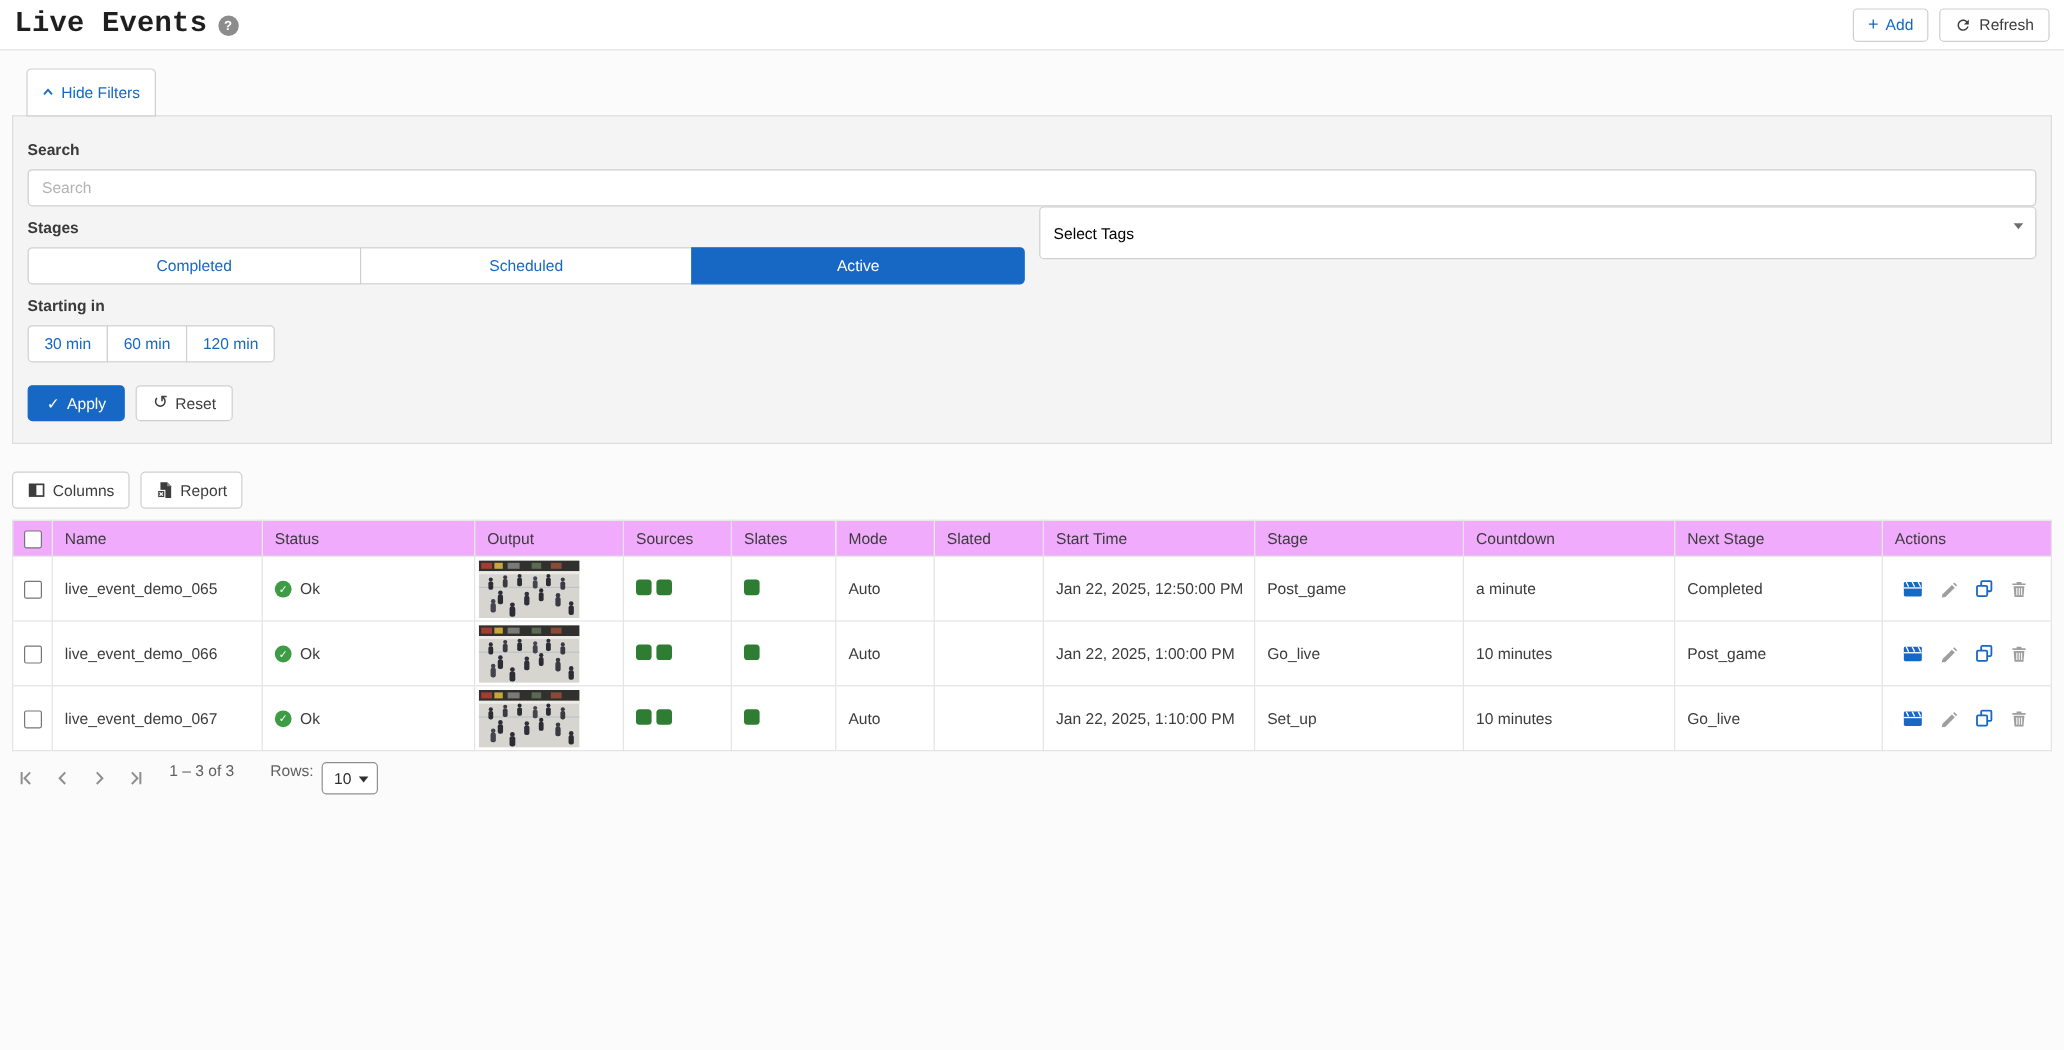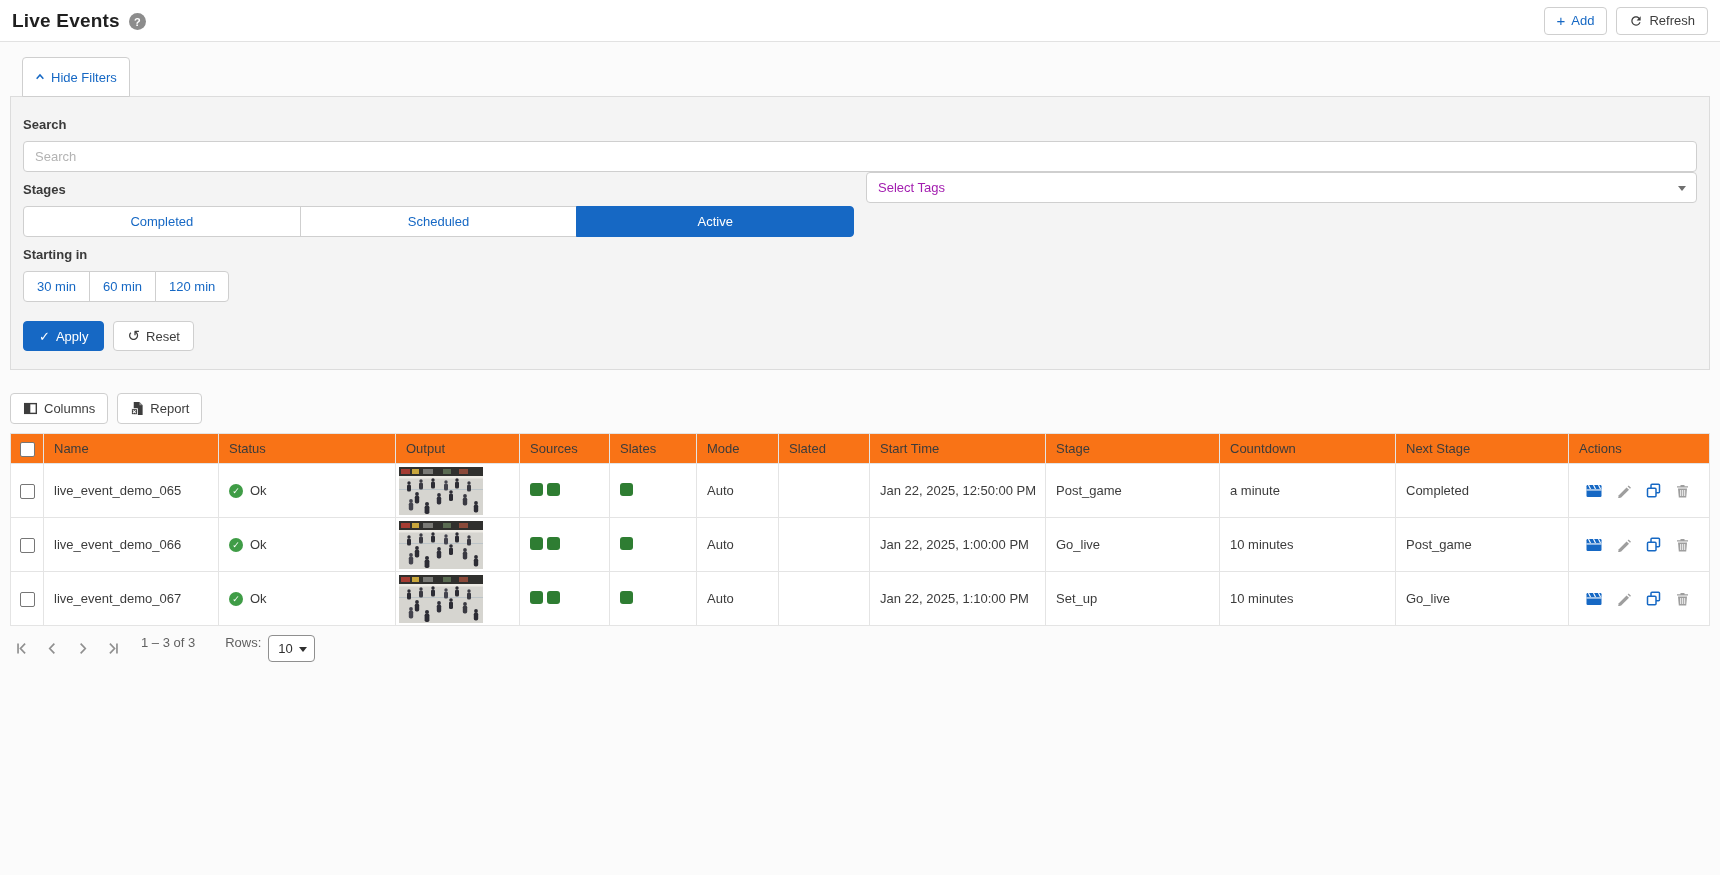--- a/index.html
+++ b/index.html
@@ -6,21 +6,21 @@
   html,body { width:1720px; height:875px; overflow:hidden; }
   body {
     font-family: "Liberation Sans", sans-serif;
     background:#fbfbfb; color:#3d3d3d; font-size:13px;
   }
   
   .app-header {
     height:42px; background:#fff; border-bottom:1px solid #e2e2e2;
     display:flex; align-items:center; padding:0 12px;
   }
-  .page-title { font-size:19px; font-weight:bold; color:#1f1f1f; letter-spacing:.2px; }
+  .page-title { font-size:24px; font-weight:bold; color:#1f1f1f; letter-spacing:.2px;font-family:Liberation Mono, monospace; }
   .help-icon {
     width:17px; height:17px; border-radius:50%; background:#8c8c8c; color:#fff;
     font-size:11px; font-weight:bold; display:inline-flex; align-items:center;
     justify-content:center; margin-left:9px; margin-top:2px;
   }
   .header-actions { margin-left:auto; display:flex; gap:9px; }
   .btn {
     height:28px; border:1px solid #cfcfcf; border-radius:4px; background:#fff;
     font-size:13px; font-family:inherit; display:inline-flex; align-items:center;
     gap:6px; padding:0 12px; color:#3d3d3d; cursor:pointer; white-space:nowrap;
@@ -55,43 +55,43 @@
   .segmented { display:flex; }
   .seg-btn {
     flex:1; height:31px; background:#fff; border:1px solid #cfcfcf; color:#1668c4;
     font-size:13px; font-family:inherit; cursor:pointer; margin-left:-1px;
   }
   .seg-btn:first-child { margin-left:0; border-radius:4px 0 0 4px; }
   .seg-btn:last-child { border-radius:0 4px 4px 0; }
   .seg-btn.selected { background:#1668c4; border-color:#1668c4; color:#fff; position:relative; z-index:1; }
   .select-box {
     position:relative; background:#fff; border:1px solid #cfcfcf; border-radius:4px;
-    height:31px; display:flex; align-items:center; padding:0 42px 0 11px;
-    color:#a21caf; cursor:pointer;
+    height:44px; display:flex; align-items:center; padding:0 42px 0 11px;
+    color:#000000; cursor:pointer;
   }
   .caret-down {
     position:absolute; right:10px; top:13px; width:0; height:0;
     border-left:4.5px solid transparent; border-right:4.5px solid transparent;
     border-top:5px solid #6f6f6f;
   }
   .starting-group { display:inline-flex; }
   .starting-group .seg-btn { flex:none; padding:0 13px; }
   .filter-actions { margin-top:19px; display:flex; gap:9px; }
   .btn-apply { padding:0 15px; height:30px; }
   .btn-reset { padding:0 13px; height:30px; }
   .reset-glyph { font-size:15px; line-height:1; margin-top:-1px; }
   
   .table-toolbar { display:flex; gap:9px; margin:23px 10px 9px 10px; }
   .table-toolbar .text-input { flex:1; height:31px; }
   .tool-btn { height:31px; }
   
   .table-wrap { margin:0 10px; }
   table { width:100%; border-collapse:collapse; table-layout:fixed; background:#fff; }
   th, td { border:1px solid #e4e4e4; padding:0 10px; text-align:left; font-weight:normal; overflow:hidden; white-space:nowrap; }
-  thead th { height:30px; background:#f97316; color:#3c3c3c; }
+  thead th { height:30px; background:#f0abfc; color:#3c3c3c; }
   tbody td { height:54px; color:#3c3c3c; }
   .c-check { text-align:center; padding:0; }
   input[type="checkbox"] {
     appearance:none; -webkit-appearance:none; width:15px; height:15px;
     border:1.6px solid #767676; border-radius:2px; background:#fff; cursor:pointer;
     vertical-align:middle;
   }
   .status-cell { display:flex; align-items:center; gap:7px; }
   .check-circle {
     width:14px; height:14px; border-radius:50%; background:#3f9c46; color:#fff;

